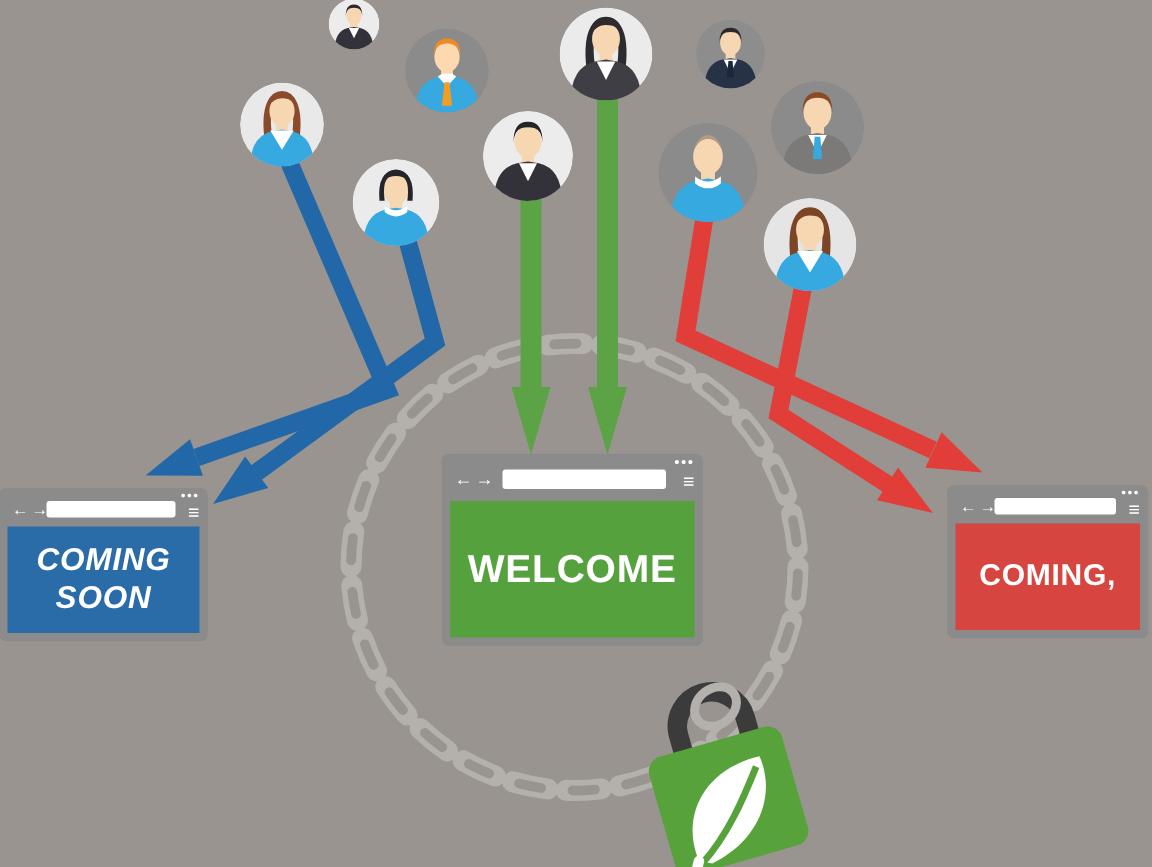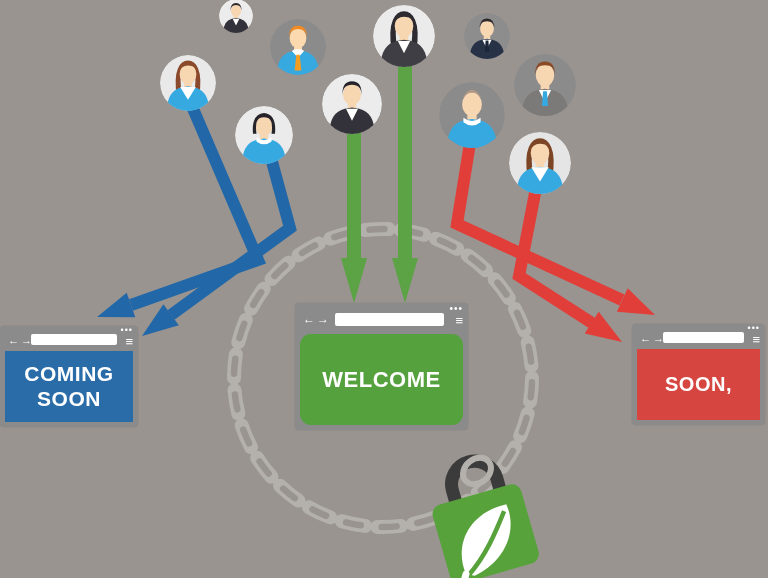--- a/index.html
+++ b/index.html
@@ -31,23 +31,23 @@
     position:absolute;right:5px;top:9px;color:#fff;font-size:13px;
     font-weight:bold;line-height:13px;
   }
   .content{
     position:absolute;left:5px;right:5px;bottom:5px;top:25px;
     display:flex;flex-direction:column;align-items:center;justify-content:center;
     color:#fff;font-weight:bold;text-align:center;letter-spacing:0.5px;
     line-height:1.16;
   }
   #win-coming {left:0px;  top:326px;width:138px;height:101px;}
-  #win-coming  .content{font-size:21px;}
+  #win-coming  .content{font-size:21px;font-style:italic;}
   #win-welcome{left:295px;top:303px;width:173px;height:127px;}
-  #win-welcome .content{font-size:22px;top:31px;border-radius:11px;}
+  #win-welcome .content{font-size:26px;top:31px;}
   #win-welcome .addr{left:40px;right:24px;top:10px;height:13px;}
   #win-welcome .nav{top:10px;font-size:12px;}
   #win-welcome .dots{top:1px;font-size:10px;}
   #win-welcome .menu{top:11px;}
   #win-expired{left:632px;top:324px;width:133px;height:101px;}
   #win-expired .content{font-size:20px;}
 </style>
 </head>
 <body>
 
@@ -117,21 +117,21 @@
     <div>WELCOME</div>
   </div>
 </div>
 
 <div class="window" id="win-expired">
   <div class="nav"><span>←</span><span>→</span></div>
   <div class="addr"></div>
   <div class="dots">•••</div>
   <div class="menu">≡</div>
   <div class="content" style="background: rgb(214, 69, 63);">
-    <div>SOON,</div>
+    <div>COMING,</div>
   </div>
 </div>
 
 <div id="avatars">
     <svg viewBox="0 0 100 100" style="position:absolute;left:219px;top:-1px;width:34px;height:34px">
     <clipPath id="avclip0">
         <circle cx="50" cy="50" r="50"></circle>
       </clipPath>
     <g clip-path="url(#avclip0)">
         <circle cx="50" cy="50" r="50" fill="#ececec"></circle>

